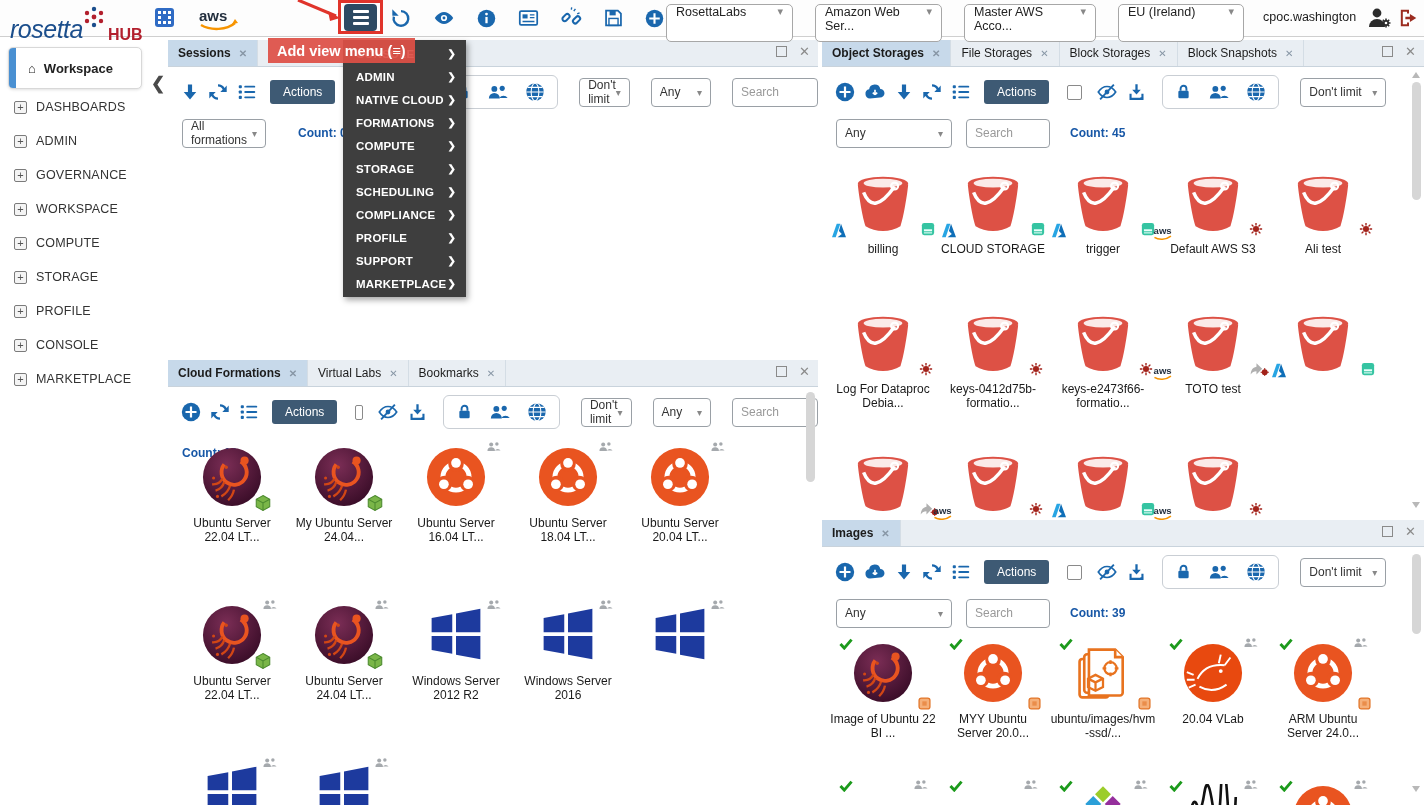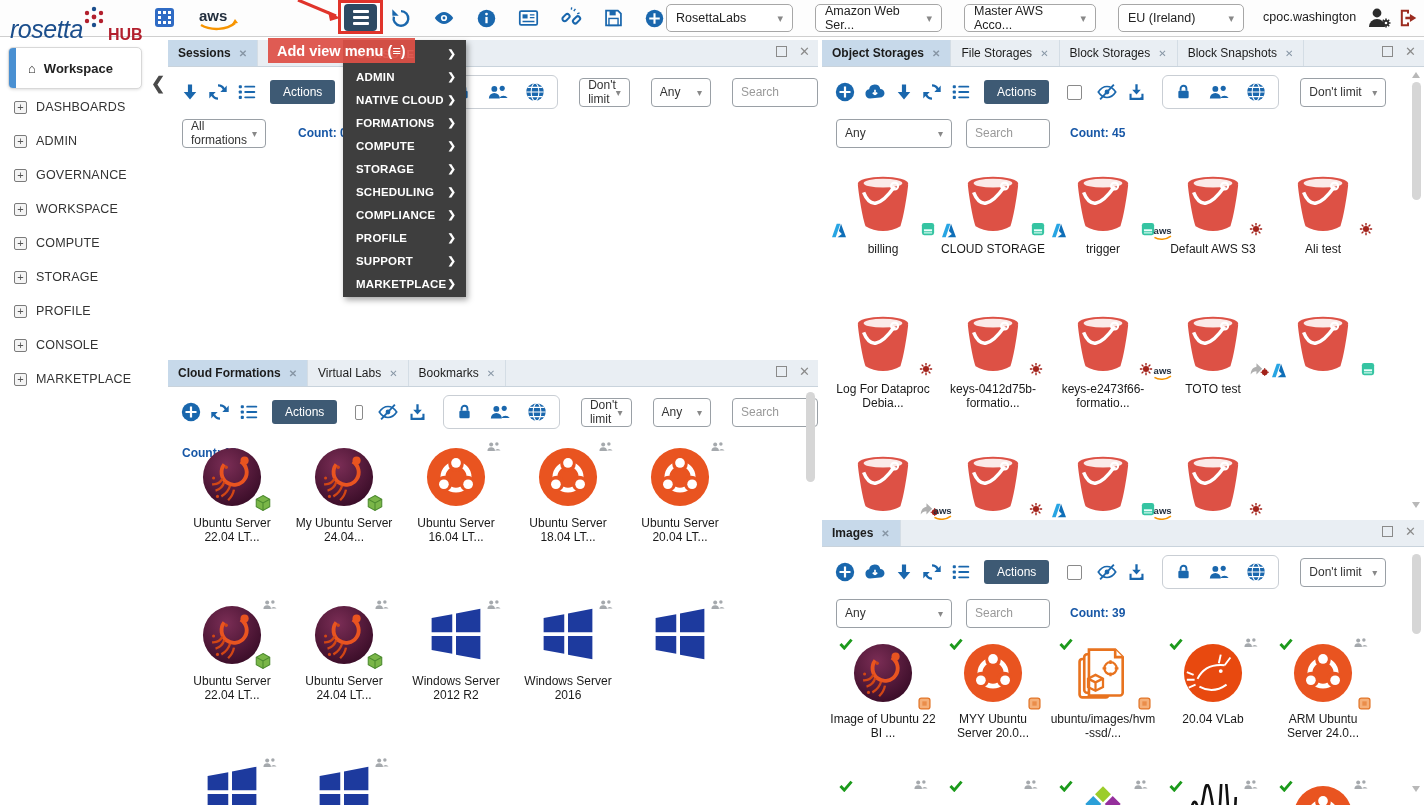--- a/index.html
+++ b/index.html
@@ -14,22 +14,22 @@
   .logo svg { margin-left:-2px; margin-bottom:14px; }
   .tb-grid { position:absolute; left:155px; top:8px; cursor:pointer; }
   .tb-aws { position:absolute; left:195px; top:6px; cursor:pointer; }
   .menu-btn { position:absolute; left:344px; top:4px; width:33px; height:27px; background:#2d4a63;
     border-radius:4px; display:flex; flex-direction:column; justify-content:center; gap:3px;
     align-items:center; cursor:pointer; }
   .menu-btn i { display:block; width:16px; height:3px; background:#fff; border-radius:1px; }
   .tb-tools { position:absolute; left:390px; top:7px; display:flex; gap:20px; align-items:center; }
   .tb-tools .ticon { cursor:pointer; display:inline-flex; }
   .tb-selects { position:absolute; left:666px; top:4px; display:flex; gap:22px; }
-  .tbselect { height:28px; border:1px solid #a7a7a7; border-radius:5px; background:#fff;
-    display:flex; align-items:center; justify-content:space-between; padding:0 9px;
+  .tbselect { height:38px; border:1px solid #a7a7a7; border-radius:5px; background:#fff;
+    display:flex; align-items:flex-start; justify-content:space-between; padding:0 9px;
     font-size:12.5px; color:#222; cursor:pointer; }
   .tbselect .car { color:#888; font-size:11px; margin-left:8px; }
   .tb-user { position:absolute; left:1263px; top:10px; font-size:12.5px; color:#1b1b1b; }
   .tb-usr-ic { position:absolute; left:1366px; top:6px; cursor:pointer; }
   .tb-out-ic { position:absolute; left:1398px; top:8px; cursor:pointer; }
   
   .hl-box { position:absolute; left:338px; top:0px; width:45px; height:34px;
     border:3px solid #e0342b; z-index:52; pointer-events:none; }
   .ann-arrow { position:absolute; left:270px; top:0; z-index:53; pointer-events:none; }
   .ann-tip { position:absolute; left:268px; top:38px; height:25px; background:rgba(222,80,70,.93);

